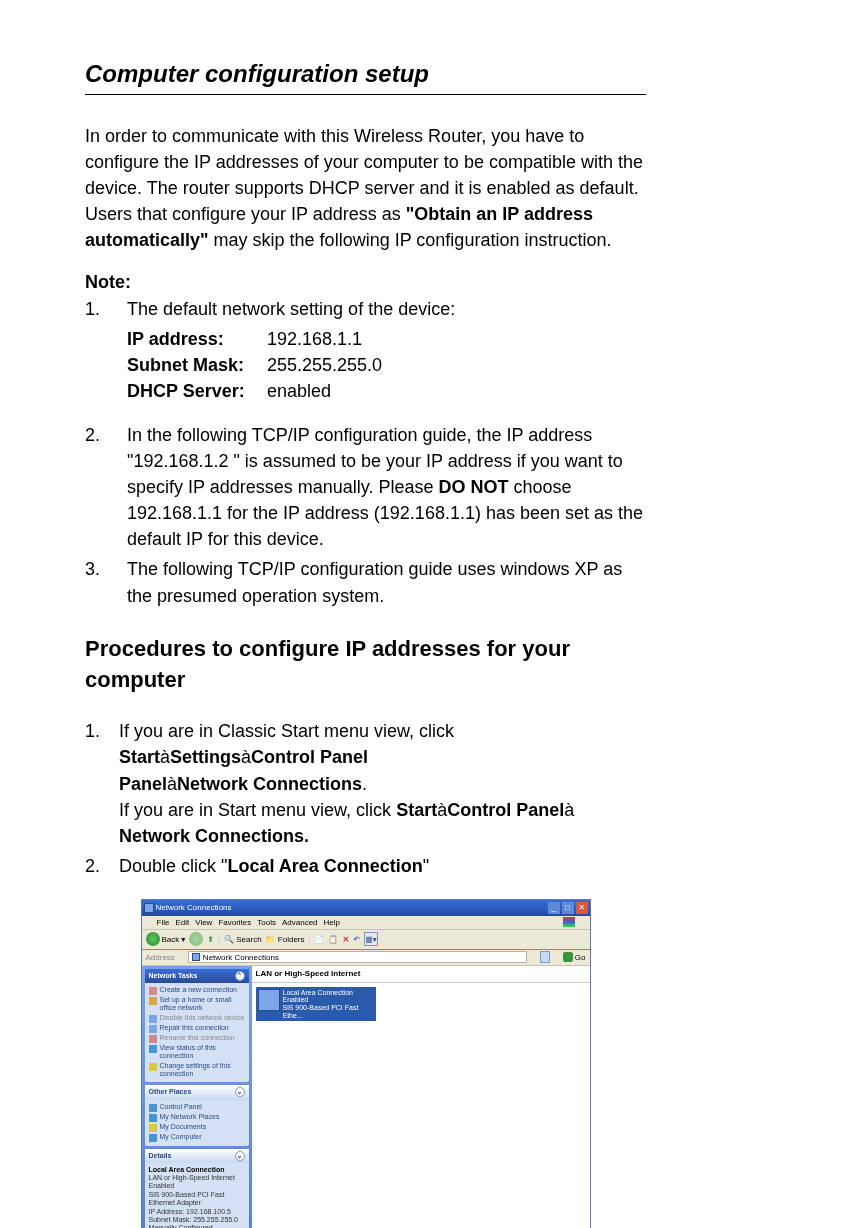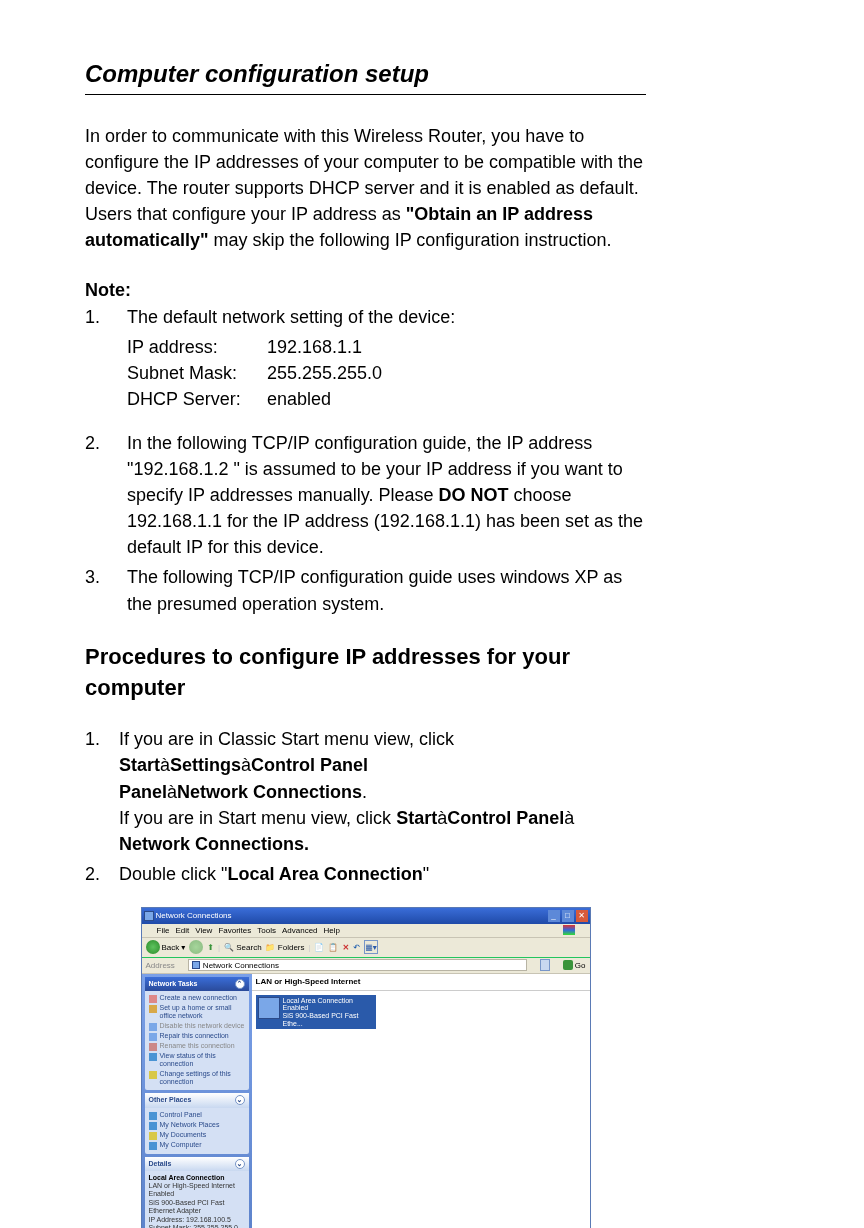--- a/index.html
+++ b/index.html
@@ -21,40 +21,40 @@
     font-style: italic;
     font-weight: bold;
     border-bottom: 1.5px solid #000;
     padding-bottom: 6px;
     margin-bottom: 28px;
   }
   .body-text {
     font-size: 18px;
     line-height: 1.45;
   }
-  .para { margin-bottom: 24px; }
+  .para { margin-bottom: 16px; }
   .bold { font-weight: bold; }
   .note-list { margin-left: 0; }
   .item {
     display: flex;
     margin-bottom: 4px;
   }
   .num {
     width: 42px;
     flex-shrink: 0;
   }
   .indent-block {
     margin-left: 42px;
   }
   .kv {
     display: flex;
   }
   .kv .k {
     width: 140px;
-    font-weight: normal;
+    font-weight: bold;
   }
   .item-gap { margin-top: 18px; }
   .proc-title {
     font-size: 22px;
     font-weight: bold;
     margin: 24px 0 22px 0;
   }
   .proc-list .num { width: 34px; }
 
   

